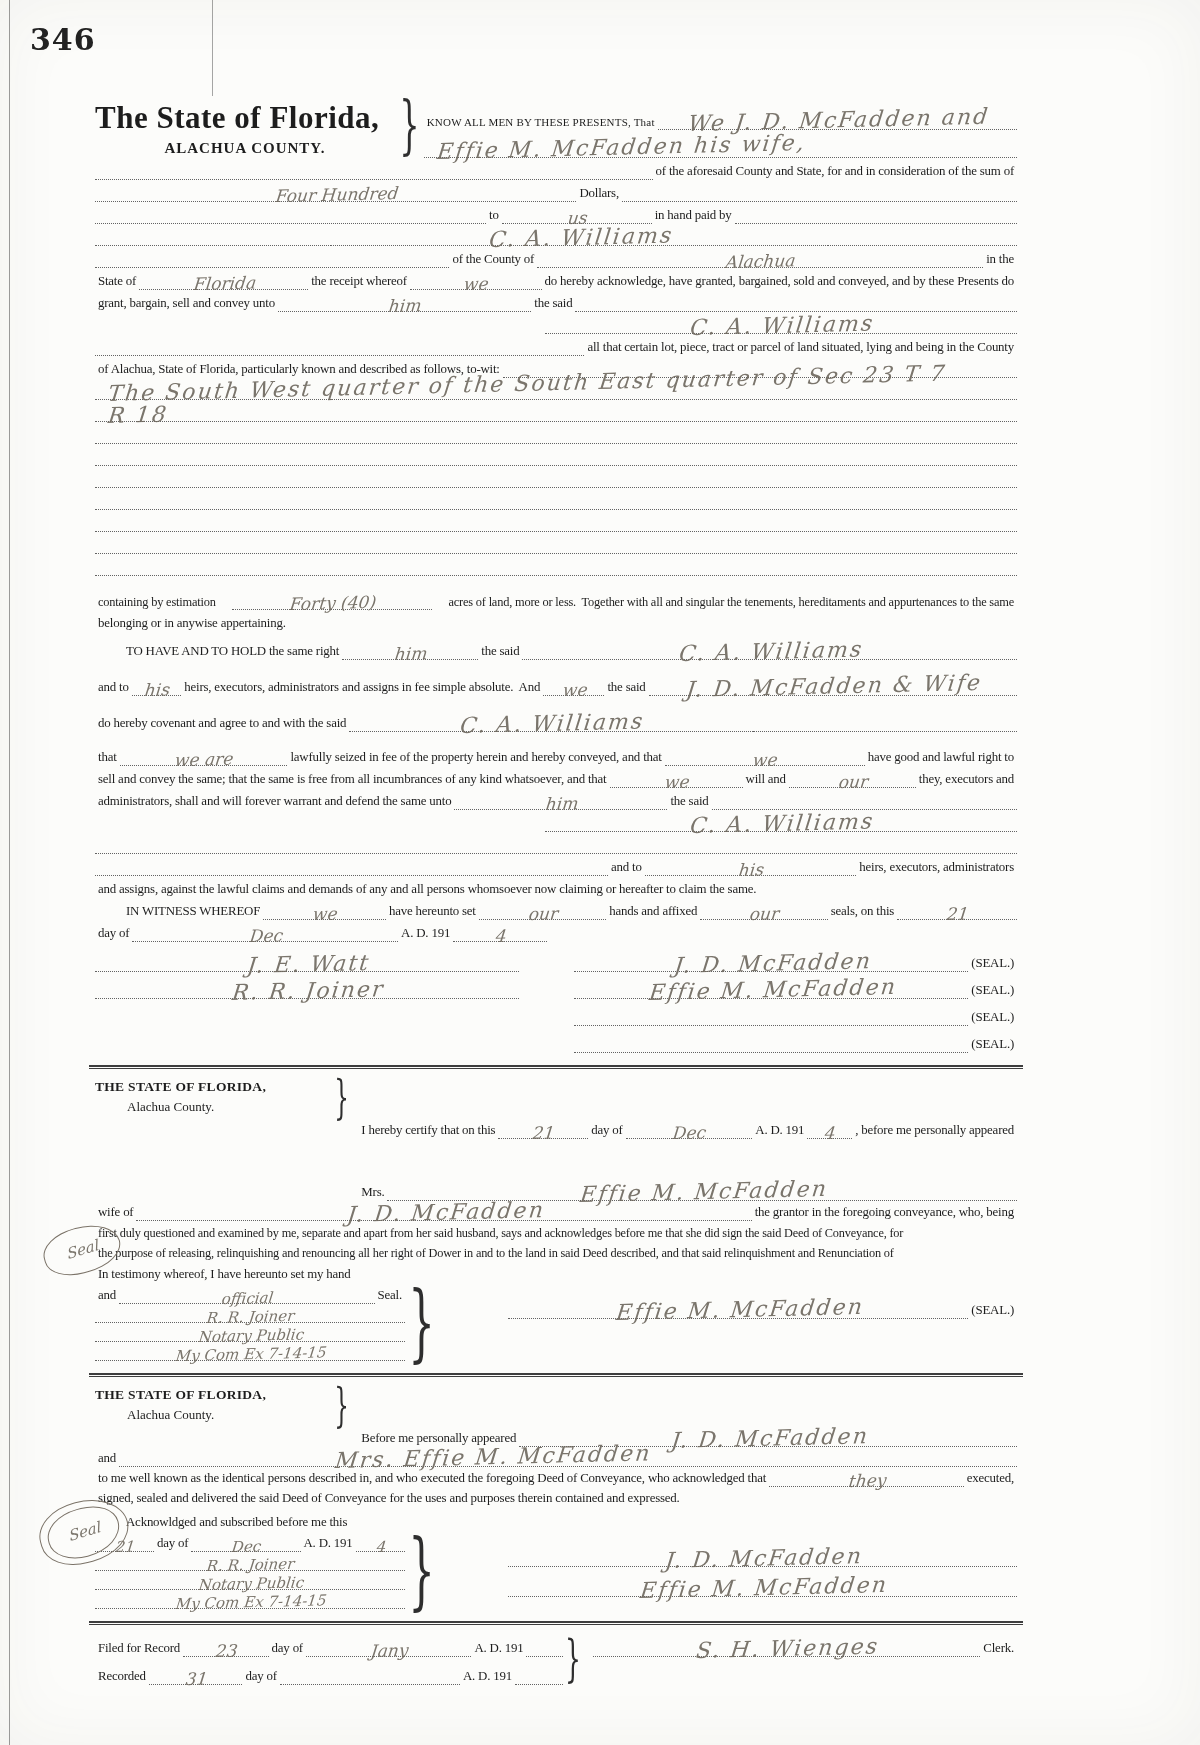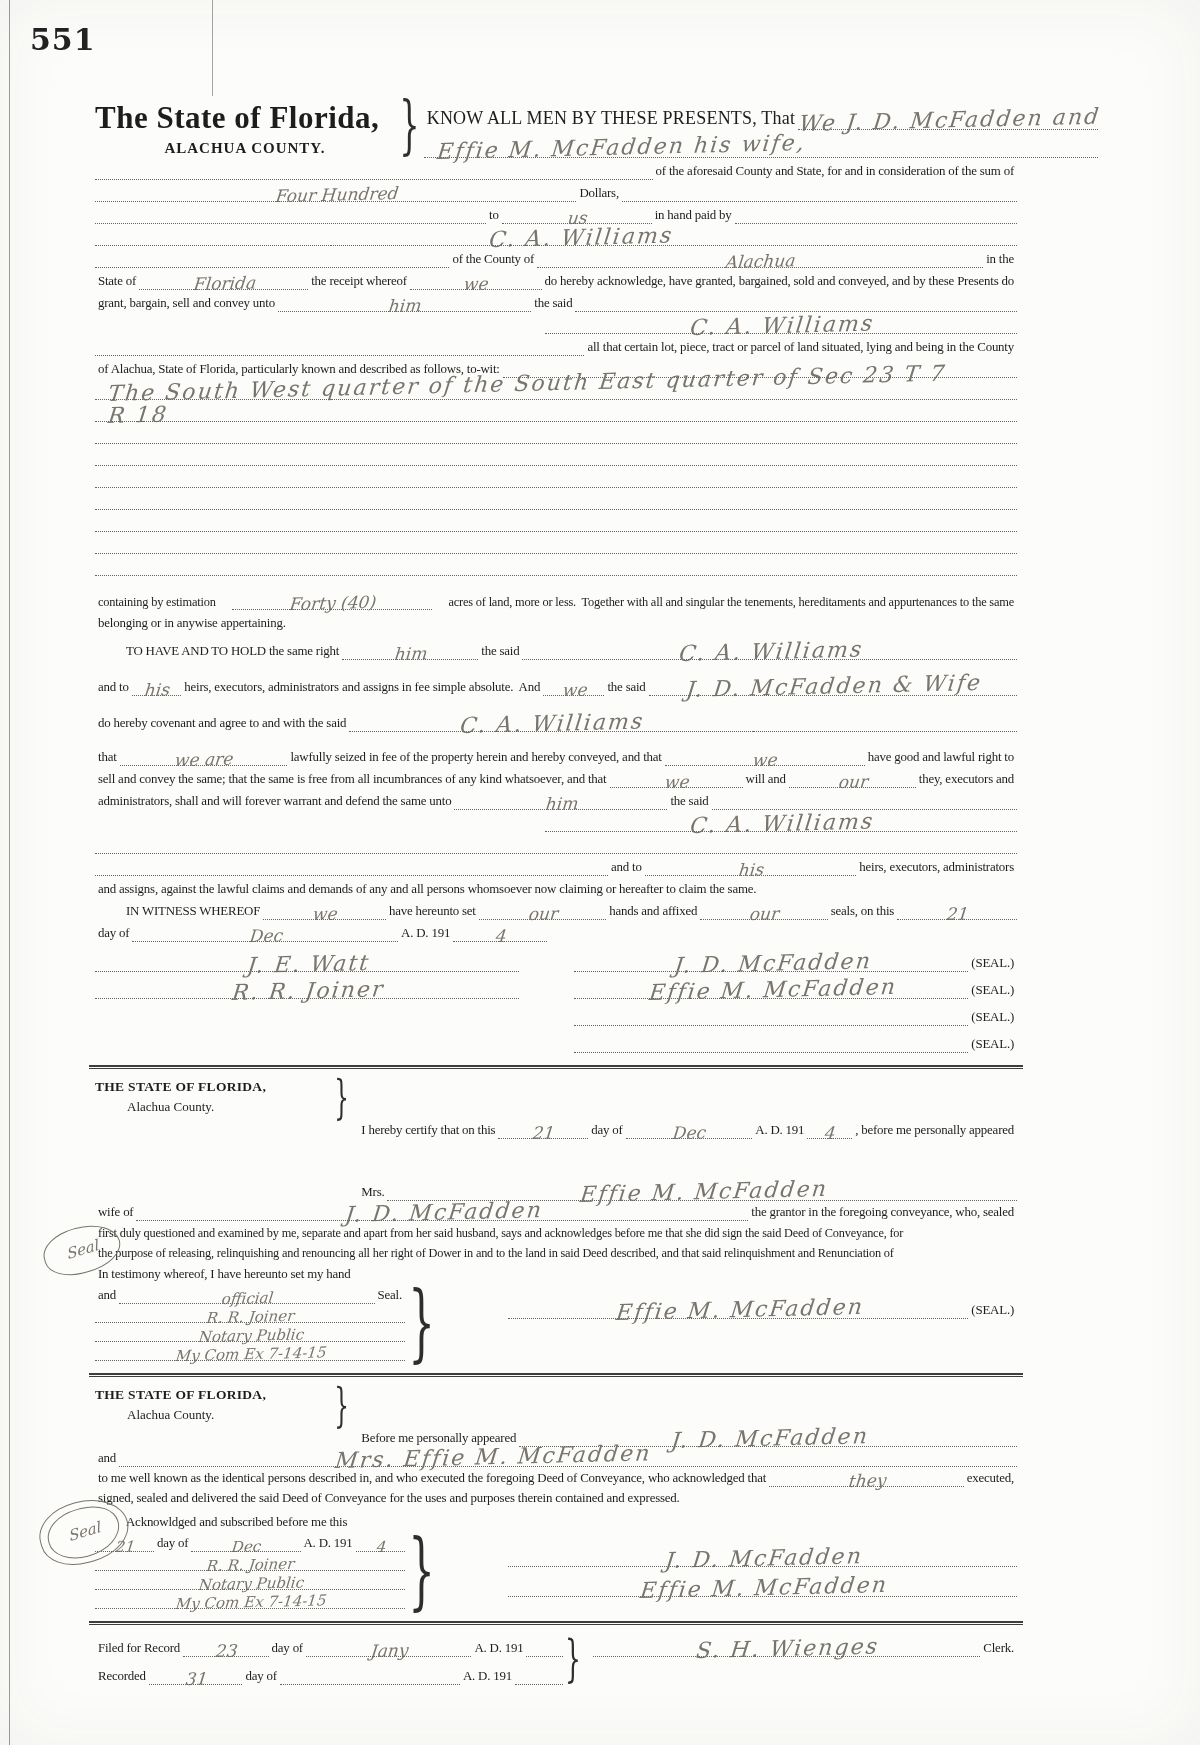--- a/index.html
+++ b/index.html
@@ -47,21 +47,21 @@
   .brace {
     font-family:"DejaVu Serif", serif; color:#2e2e2e; line-height:.9;
     flex-shrink:0; align-self:center; transform:scaleX(.5);
   }
   .b1 { font-size:64px; margin:0 -6px; }
   .b2 { font-size:46px; margin:0 -6px; align-self:flex-start; }
   .b3 { font-size:84px; margin:0 -10px; }
   .b4 { font-size:50px; margin:0 -6px; }
   .hdr-right { flex:1; padding-top:8px; }
   .hdr-right .row { min-height:28px; }
-  .hdr-right .p { font-size:18px; letter-spacing:.2px; }
+  .hdr-right .p { font-size:11px; letter-spacing:.2px; }
 
   .lines .row { }
 
   
   .witness { display:flex; margin-top:6px; }
   .wit-l { width:46%; }
   .wit-gap { width:6%; }
   .wit-r { flex:1; }
   .witness .row { min-height:24px; }
 
@@ -103,21 +103,21 @@
   .foot-l { width:468px; flex-shrink:0; }
   .foot-r { flex:1; padding-left:10px; }
   .footer .row { min-height:24px; }
 </style>
 </head>
 <body>
 
 <div class="page">
   <div class="edge edge-l"></div>
   <div class="edge edge-l2"></div>
-  <div class="pagenum">551</div>
+  <div class="pagenum">346</div>
 
   <div class="content">
 
     <div class="hdr">
       <div class="hdr-left">
         <div class="doc-title">The State of Florida,</div>
         <div class="doc-county">ALACHUA COUNTY.</div>
       </div>
       <div class="brace b1">}</div>
       <div class="hdr-right">
@@ -425,21 +425,21 @@
               </span>
             </div>
           </div>
       </div>
       <div class="lines">
           <div class="row">
             <span class="p">wife of</span>
             <span class="blank" style="flex-grow: 1.2;">
               <span class="hw big">J. D. McFadden</span>
             </span>
-            <span class="p">the grantor in the foregoing conveyance, who, sealed</span>
+            <span class="p">the grantor in the foregoing conveyance, who, being</span>
           </div>
           <div class="row" style="font-size: 12.3px;">
             <span class="p">first duly questioned and examined by me, separate and apart from her said husband, says and acknowledges before me that she did sign the said Deed of Conveyance, for</span>
           </div>
           <div class="row" style="font-size: 12.3px;">
             <span class="p">the purpose of releasing, relinquishing and renouncing all her right of Dower in and to the land in said Deed described, and that said relinquishment and Renunciation of</span>
           </div>
           <div class="row" style="margin-top: 2px;">
             <span class="p">In testimony whereof, I have hereunto set my hand</span>
           </div>

